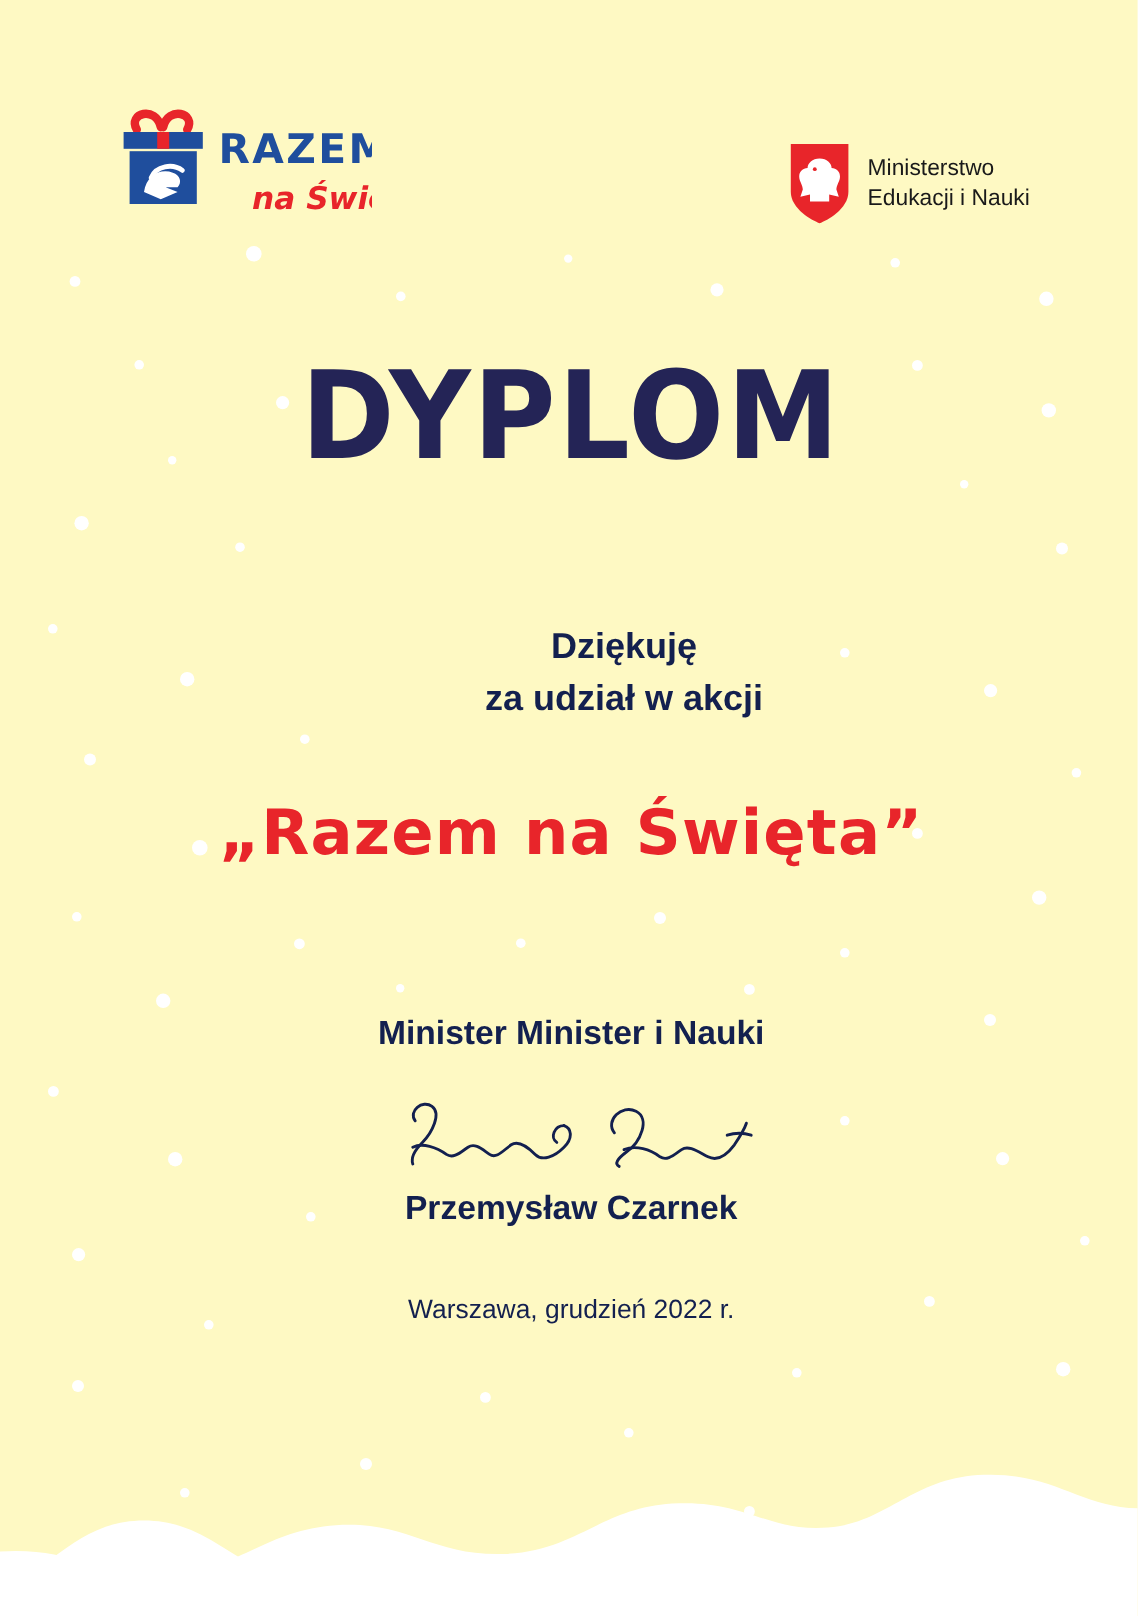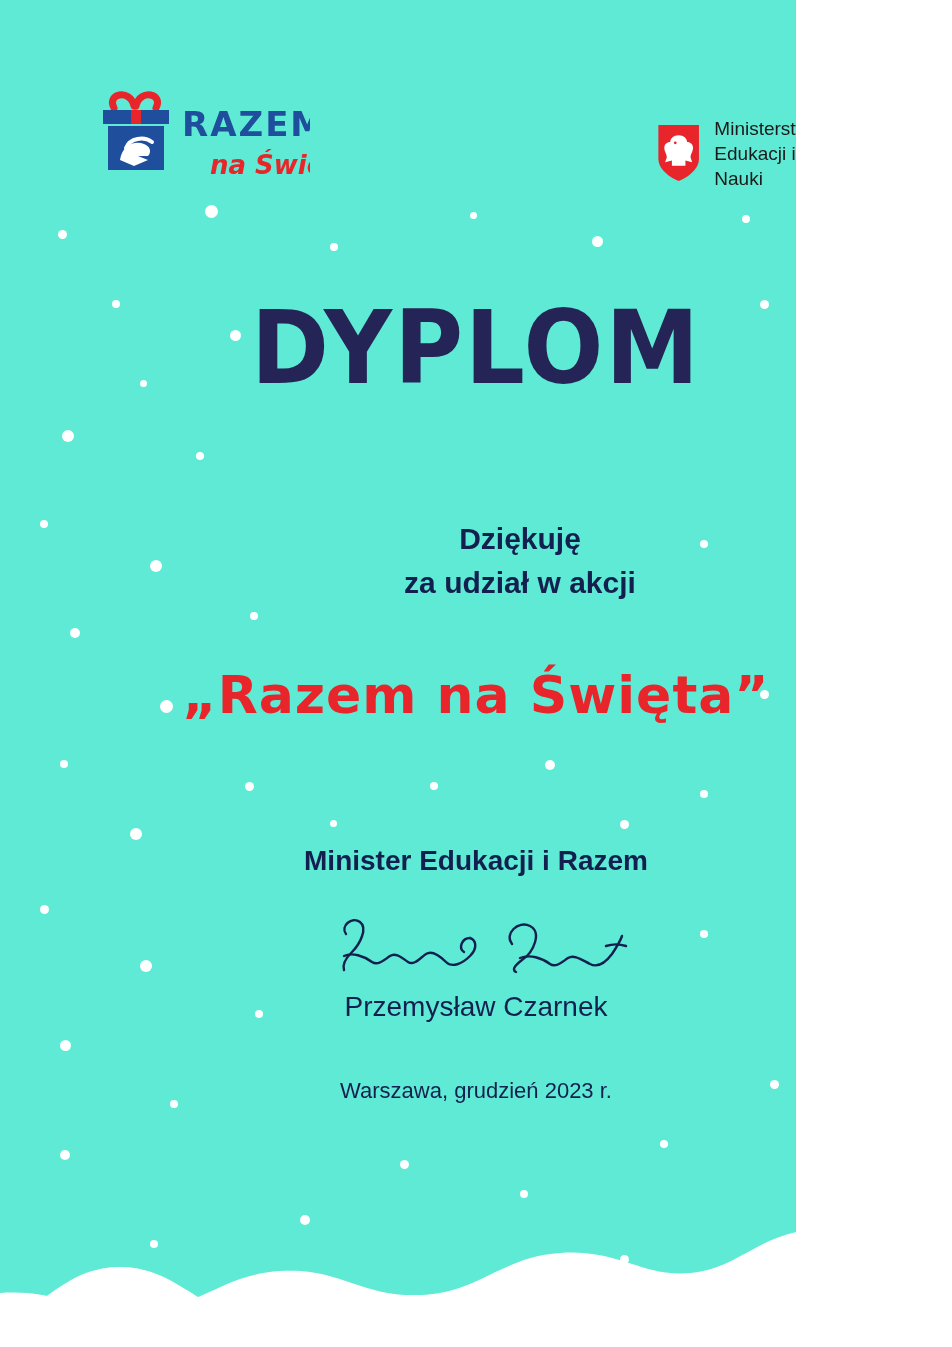--- a/index.html
+++ b/index.html
@@ -2,23 +2,23 @@
 <html lang="pl"><head>
 <meta charset="utf-8">
 <style>
   html, body {
     margin: 0;
     padding: 0;
     background: #ffffff;
   }
   .page {
     position: relative;
-    width: 796px;
+    width: 948px;
     height: 1347px;
-    background: #5eead4;
+    background: #fef9c3;
     overflow: hidden;
     font-family: "Liberation Sans", sans-serif;
   }
 
   
   .snow-layer {
     position: absolute;
     inset: 0;
     pointer-events: none;
   }
@@ -115,21 +115,21 @@
     top: 900px;
     left: 0;
     width: 952px;
     height: 90px;
   }
   .minister-name {
     position: absolute;
     top: 991px;
     width: 952px;
     font-size: 28px;
-    font-weight: normal;
+    font-weight: bold;
     color: #13204f;
   }
   .place-date {
     position: absolute;
     top: 1078px;
     width: 952px;
     font-size: 22px;
     color: #13204f;
   }
 </style>
@@ -224,37 +224,37 @@
     </svg>
     <div class="men-text">Ministerstwo
 Edukacji i Nauki</div>
   </div>
 
   <div class="content">
     <div class="title">DYPLOM</div>
     <div class="thanks">Dziękuję
 za udział w akcji</div>
     <div class="action-name">„Razem na Święta”</div>
-    <div class="minister-title">Minister Edukacji i Razem</div>
+    <div class="minister-title">Minister Minister i Nauki</div>
 
     <div class="signature">
       <svg width="952" height="90" viewBox="0 0 952 90">
         <g fill="none" stroke="#13204f" stroke-width="2.4" stroke-linecap="round">
           <path d="M346 34 C340 26, 352 16, 360 22 C368 28, 360 44, 352 52 C346 58, 342 64, 344 70"></path>
           <path d="M344 56 C352 52, 364 56, 372 62 C378 66, 384 60, 390 56 C396 52, 402 58, 408 62 C414 66, 420 58, 426 54 C432 50, 440 56, 446 62 C452 68, 462 64, 470 56 C478 48, 476 40, 470 38"></path>
           <path d="M470 38 C462 38, 458 48, 464 52"></path>
           <path d="M512 44 C504 34, 518 20, 530 26 C542 32, 534 52, 522 60 C514 66, 512 70, 516 72"></path>
           <path d="M520 58 C530 54, 542 58, 550 64 C556 68, 562 62, 568 58 C574 54, 582 60, 590 64 C598 68, 606 62, 612 54 C616 48, 620 42, 622 36"></path>
           <path d="M606 46 C612 44, 620 44, 626 46"></path>
         </g>
       </svg>
     </div>
 
     <div class="minister-name">Przemysław Czarnek</div>
-    <div class="place-date">Warszawa, grudzień 2023 r.</div>
+    <div class="place-date">Warszawa, grudzień 2022 r.</div>
   </div>
 
   <div class="drifts">
     <svg width="952" height="230" viewBox="0 0 952 230" preserveAspectRatio="none">
       <path d="M0 200 C40 200, 60 150, 120 150 C180 150, 200 200, 260 200 L0 200 Z" fill="#ffffff"></path>
       <path d="M0 230 L952 230 L952 140 C900 140, 880 110, 820 112 C760 114, 740 152, 690 156 C640 160, 620 132, 560 136 C500 140, 480 176, 420 178 C360 180, 340 150, 280 154 C220 158, 200 192, 140 194 C80 196, 60 172, 0 176 Z" fill="#ffffff"></path>
     </svg>
   </div>
 
 </div>

